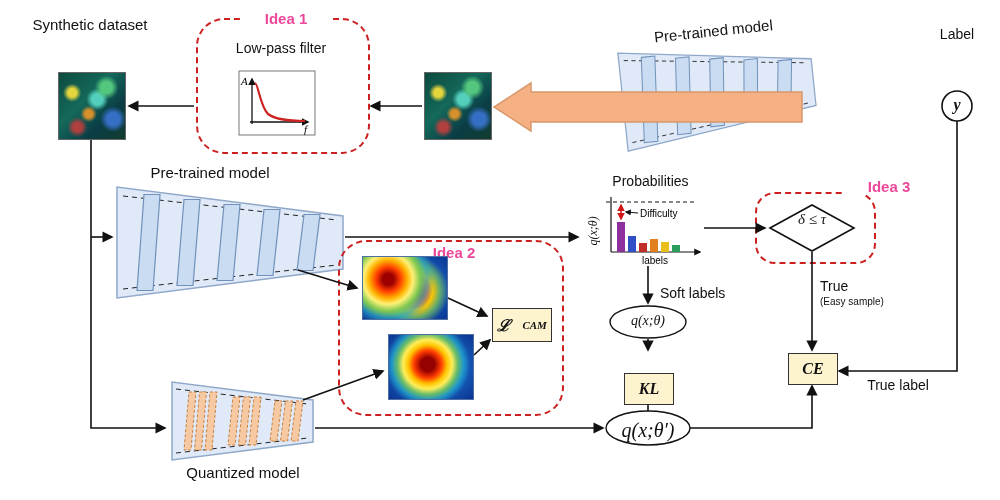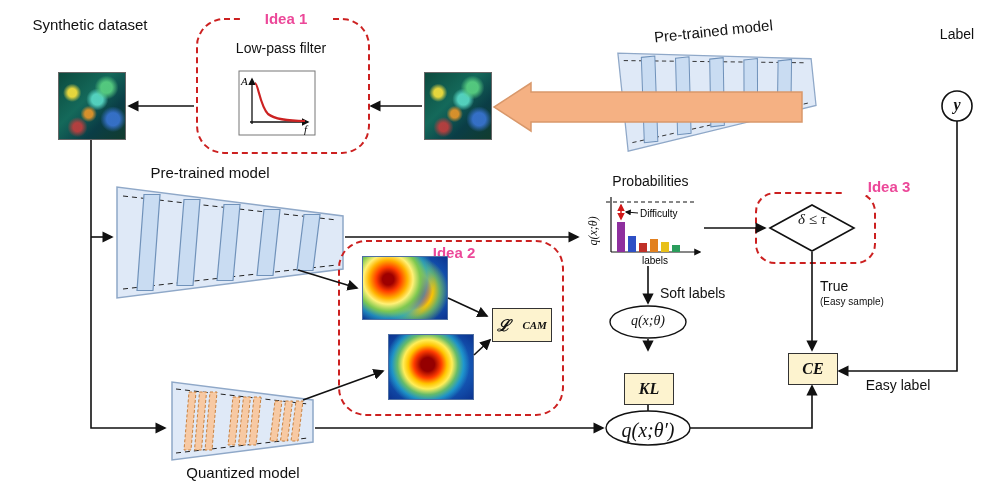--- a/index.html
+++ b/index.html
@@ -197,15 +197,15 @@
 
   <div class="lossbox" style="left:624px;top:353px;width:48px;height:30px;margin-top:20px;">
     <span>KL</span>
   </div>
   <div class="lossbox" style="left:788px;top:353px;width:48px;height:30px;">
     <span>CE</span>
   </div>
 
   <div class="t" style="left:820px;top:278px;font-size:14px;">True</div>
   <div class="t" style="left:820px;top:296px;font-size:10px;">(Easy sample)</div>
-  <div class="t tc" style="left:848px;top:377px;width:100px;font-size:14px;">Easy label</div>
+  <div class="t tc" style="left:848px;top:377px;width:100px;font-size:14px;">True label</div>
 
 </div>
 
 </body></html>

